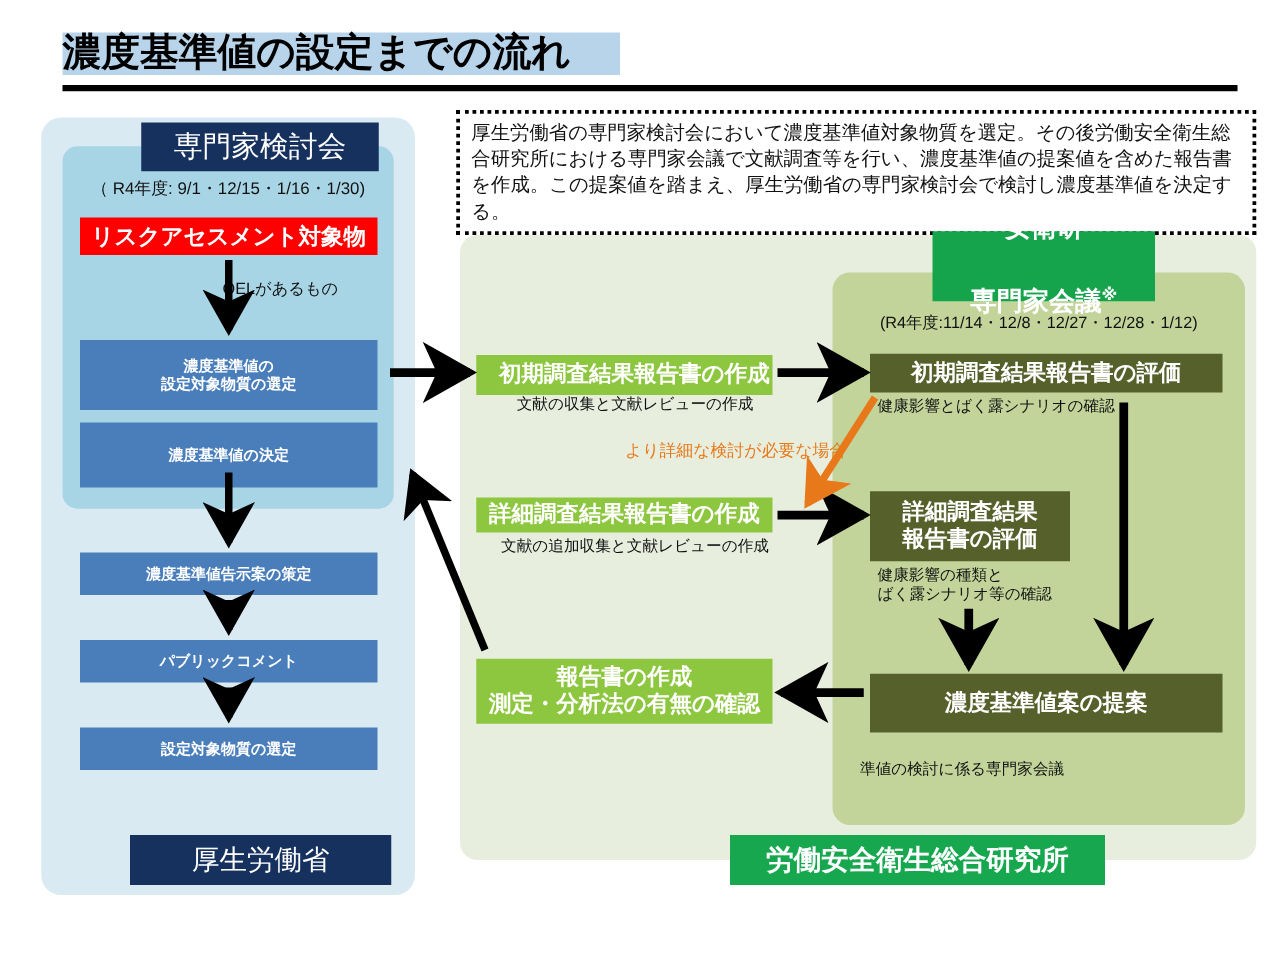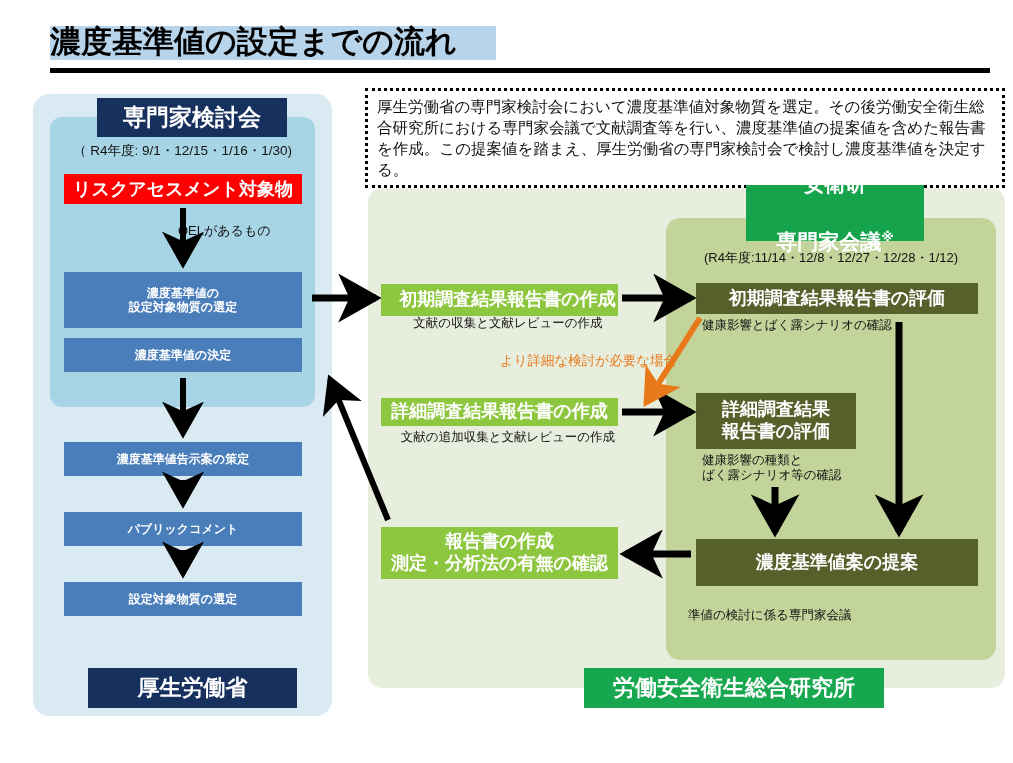--- a/index.html
+++ b/index.html
@@ -29,23 +29,23 @@
   
   #left-outer{
     left:33px;top:94px;width:299px;height:622px;
     background:#daeaf3;border-radius:16px;
   }
   #left-inner{
     left:50px;top:117px;width:265px;height:290px;
     background:#a8d5e5;border-radius:12px;
   }
   .navy-header{
-    background:#17315f;color:#fff;font-weight:bold;
-    display:flex;align-items:center;justify-content:center;
-    text-align:left;line-height:1.15;
+    background:#17315f;color:#fff;font-weight:normal;
+    display:flex;align-items:center;justify-content:center;
+    text-align:left;line-height:1.15;margin-left:16px;
   }
   #mhlw-header{left:97px;top:98px;width:190px;height:39px;font-size:23px;}
   #mhlw-footer{left:88px;top:668px;width:209px;height:40px;font-size:22px;}
 
   #left-dates{
     left:50px;top:140px;width:265px;height:22px;
     font-size:13.5px;text-align:center;color:#111;
     display:flex;align-items:center;justify-content:center;
   }
 
@@ -55,21 +55,21 @@
     text-align:center;font-size:18px;
   }
   #risk-box{left:64px;top:174px;width:238px;height:30px;}
 
   .blue-box{
     background:#4a7ebb;color:#fff;font-weight:bold;
     display:flex;align-items:center;justify-content:center;
     text-align:center;line-height:1.2;font-size:12px;
   }
   #sel-box{left:64px;top:272px;width:238px;height:56px;}
-  #dec-box{left:64px;top:338px;width:238px;height:34px;}
+  #dec-box{left:64px;top:338px;width:238px;height:52px;}
   #notice-box{left:64px;top:442px;width:238px;height:34px;}
   #public-box{left:64px;top:512px;width:238px;height:34px;}
   #publish-box{left:64px;top:582px;width:238px;height:34px;}
 
   #oel-label{
     left:178px;top:222px;width:120px;height:18px;
     font-size:13px;color:#111;
   }
 
   

